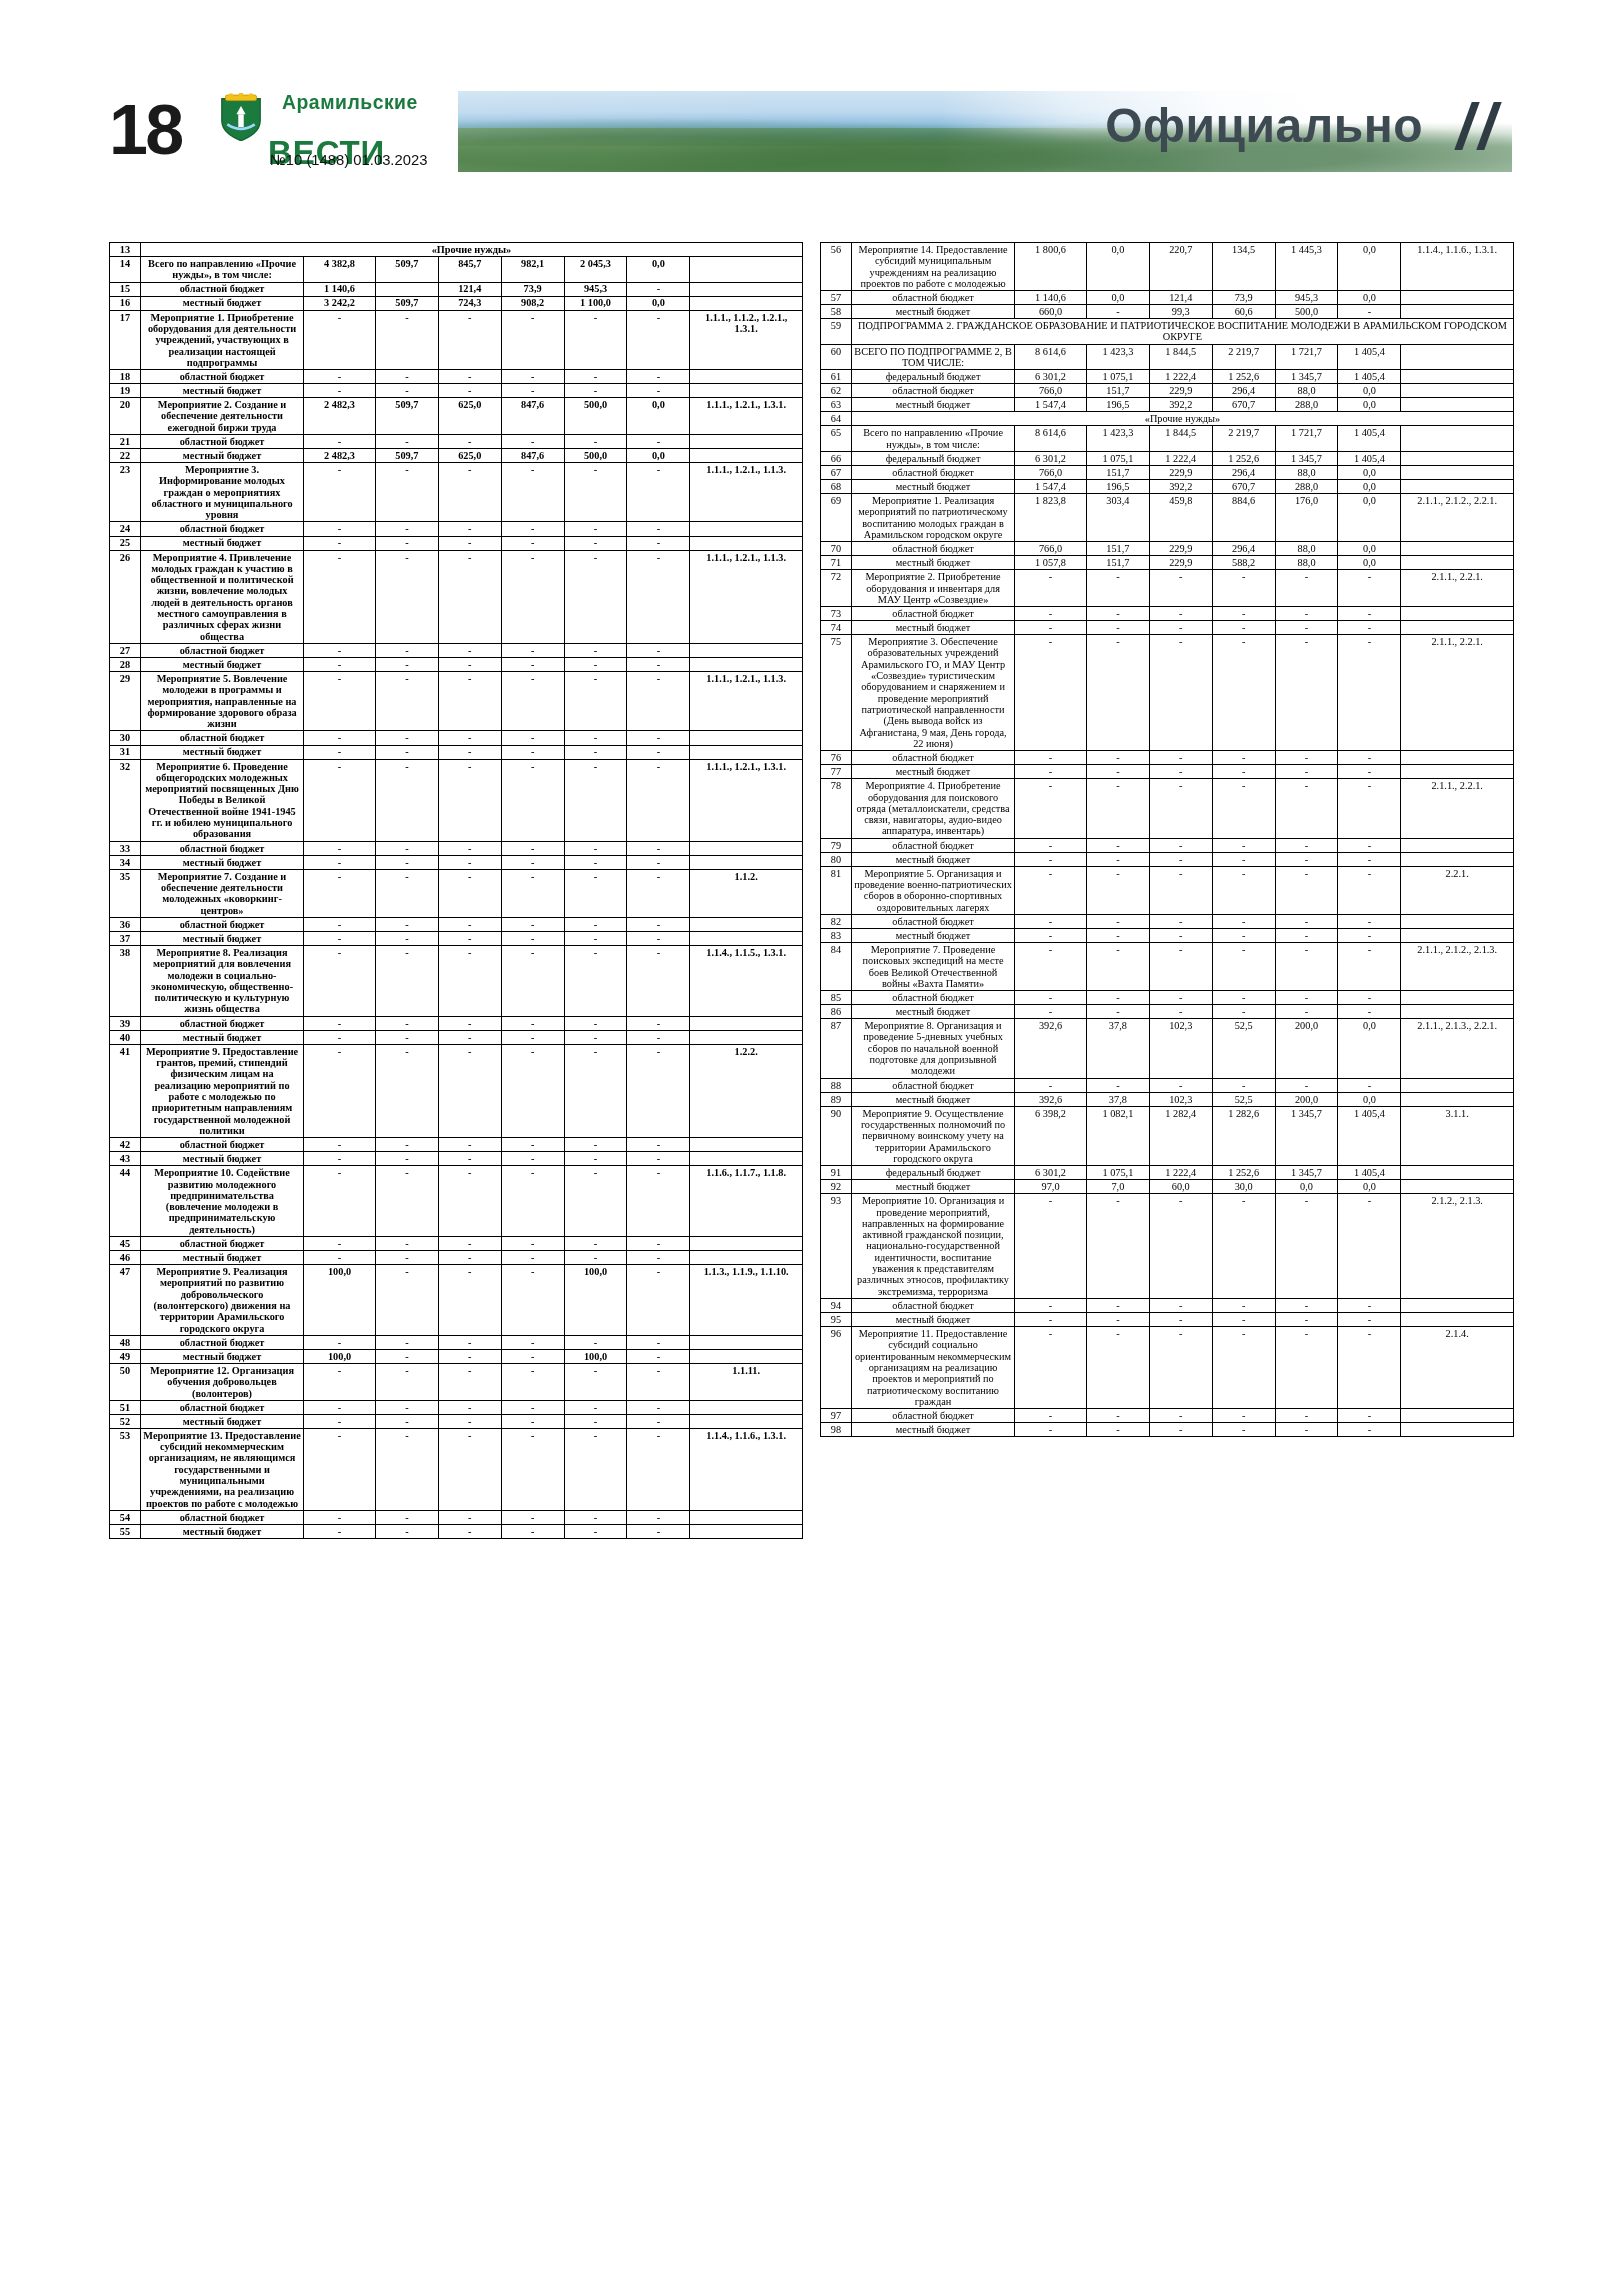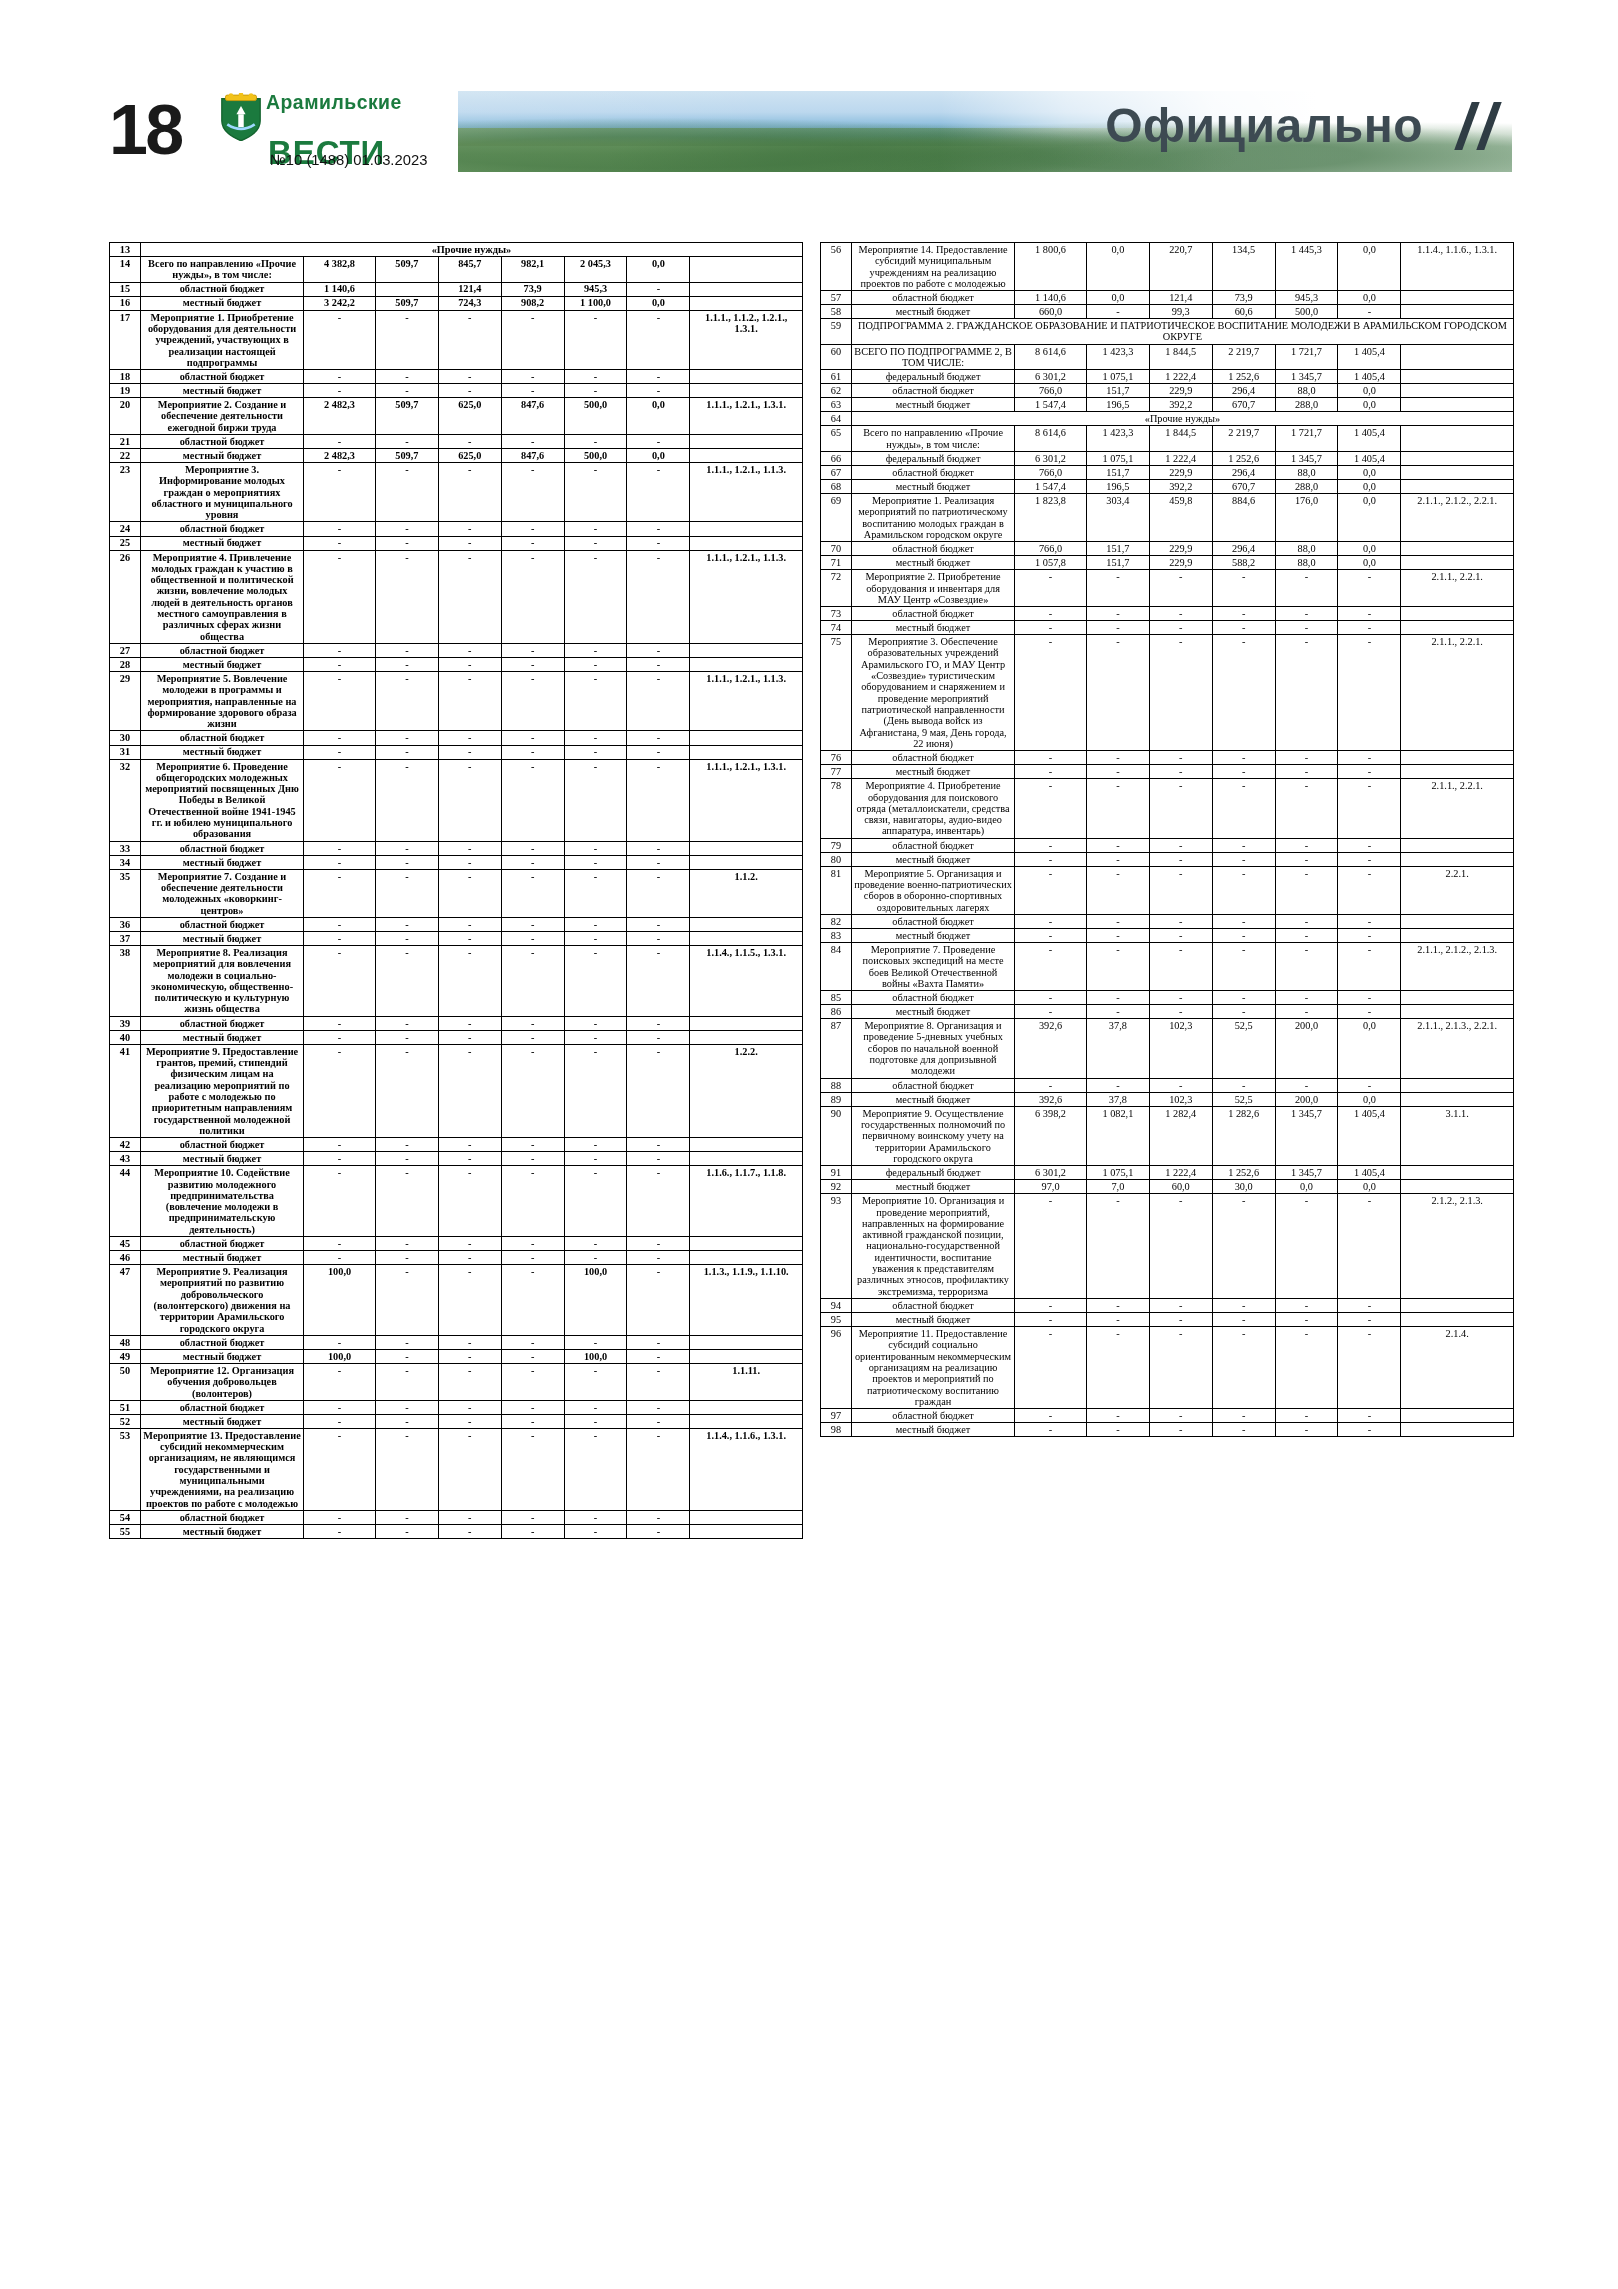--- a/index.html
+++ b/index.html
@@ -47,21 +47,21 @@
   }
   .logo-emblem {
     position: absolute;
     left: 0;
     top: 3.7px;
     width: 42px;
     height: 48px;
   }
   .logo-text-top {
     position: absolute;
-    left: 46px;
+    left: 62px;
     top: 1.8px;
     font-family: "Liberation Sans", sans-serif;
     font-weight: bold;
     font-size: 19.4px;
     color: #1b7a3e;
     letter-spacing: 0.5px;
     text-align: right;
   }
   .logo-text-bottom {
     position: absolute;

